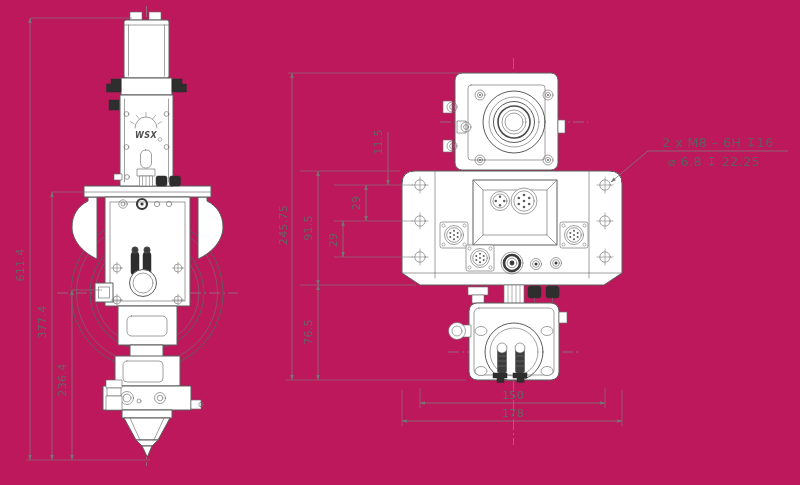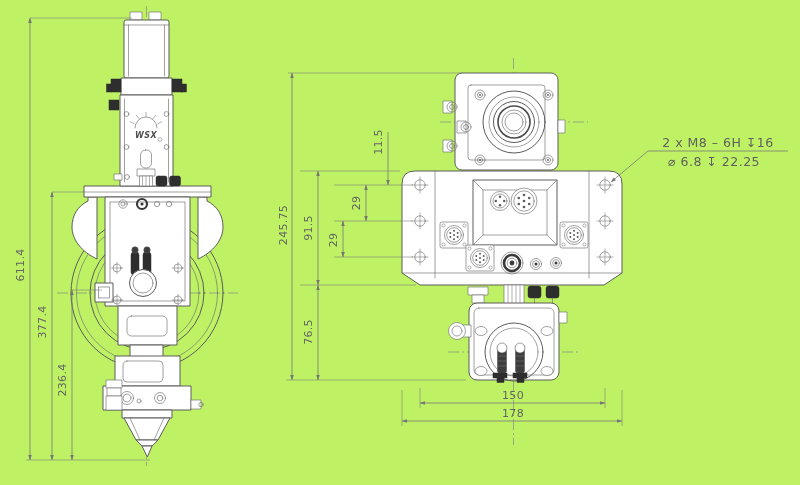--- a/index.html
+++ b/index.html
@@ -1,16 +1,16 @@
 <!DOCTYPE html>
 <html><head>
 <meta charset="utf-8">
 <style>
   html,body{margin:0;padding:0;background:#ffffff;}
-  .canvas{position:relative;width:800px;height:485px;background:#bef264;overflow:hidden;
+  .canvas{position:relative;width:800px;height:485px;background:#be185d;overflow:hidden;
           font-family:"DejaVu Sans","Liberation Sans",sans-serif;}
   svg{display:block;}
   
   .ol{stroke:#5c5c5c;stroke-width:1;fill:none;stroke-linecap:round;stroke-linejoin:round;}
   .tl{stroke:#6e6e6e;stroke-width:.65;fill:none;stroke-linecap:round;}
   .wf{fill:#ffffff;stroke:#5c5c5c;stroke-width:1;stroke-linejoin:round;}
   .wf2{fill:#ffffff;stroke:#6e6e6e;stroke-width:.65;stroke-linejoin:round;}
   .df{fill:#2e2e2e;stroke:#2e2e2e;stroke-width:.5;}
   .dm{fill:#3d3d3d;stroke:#565656;stroke-width:.6;}
   

